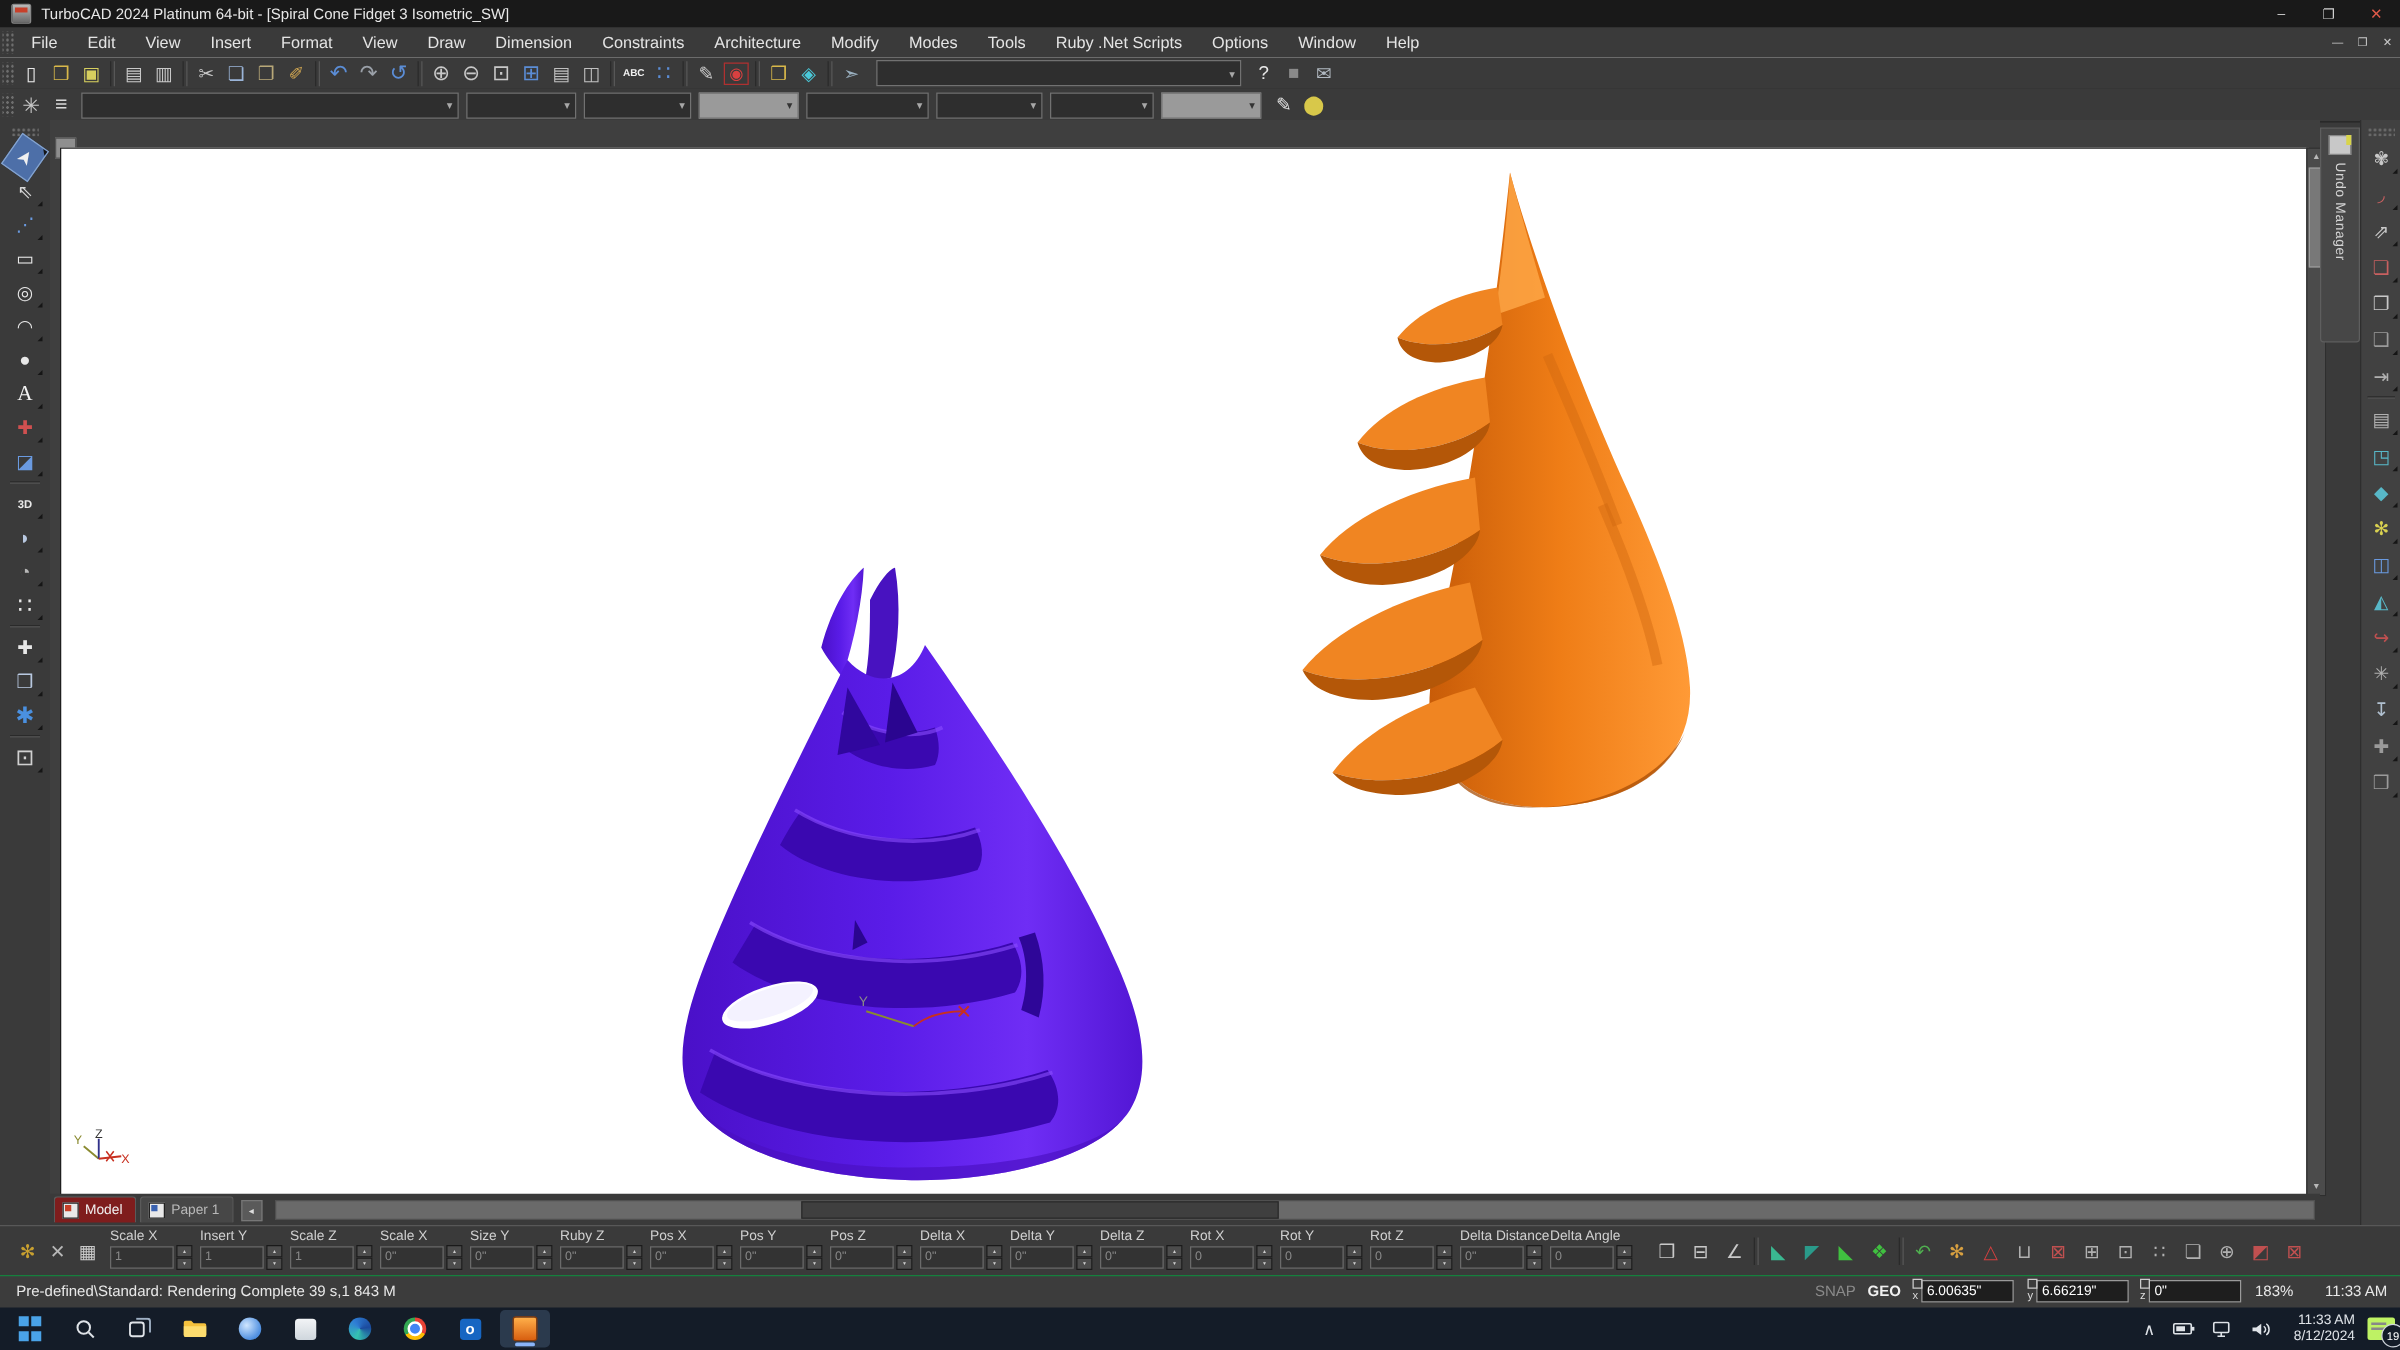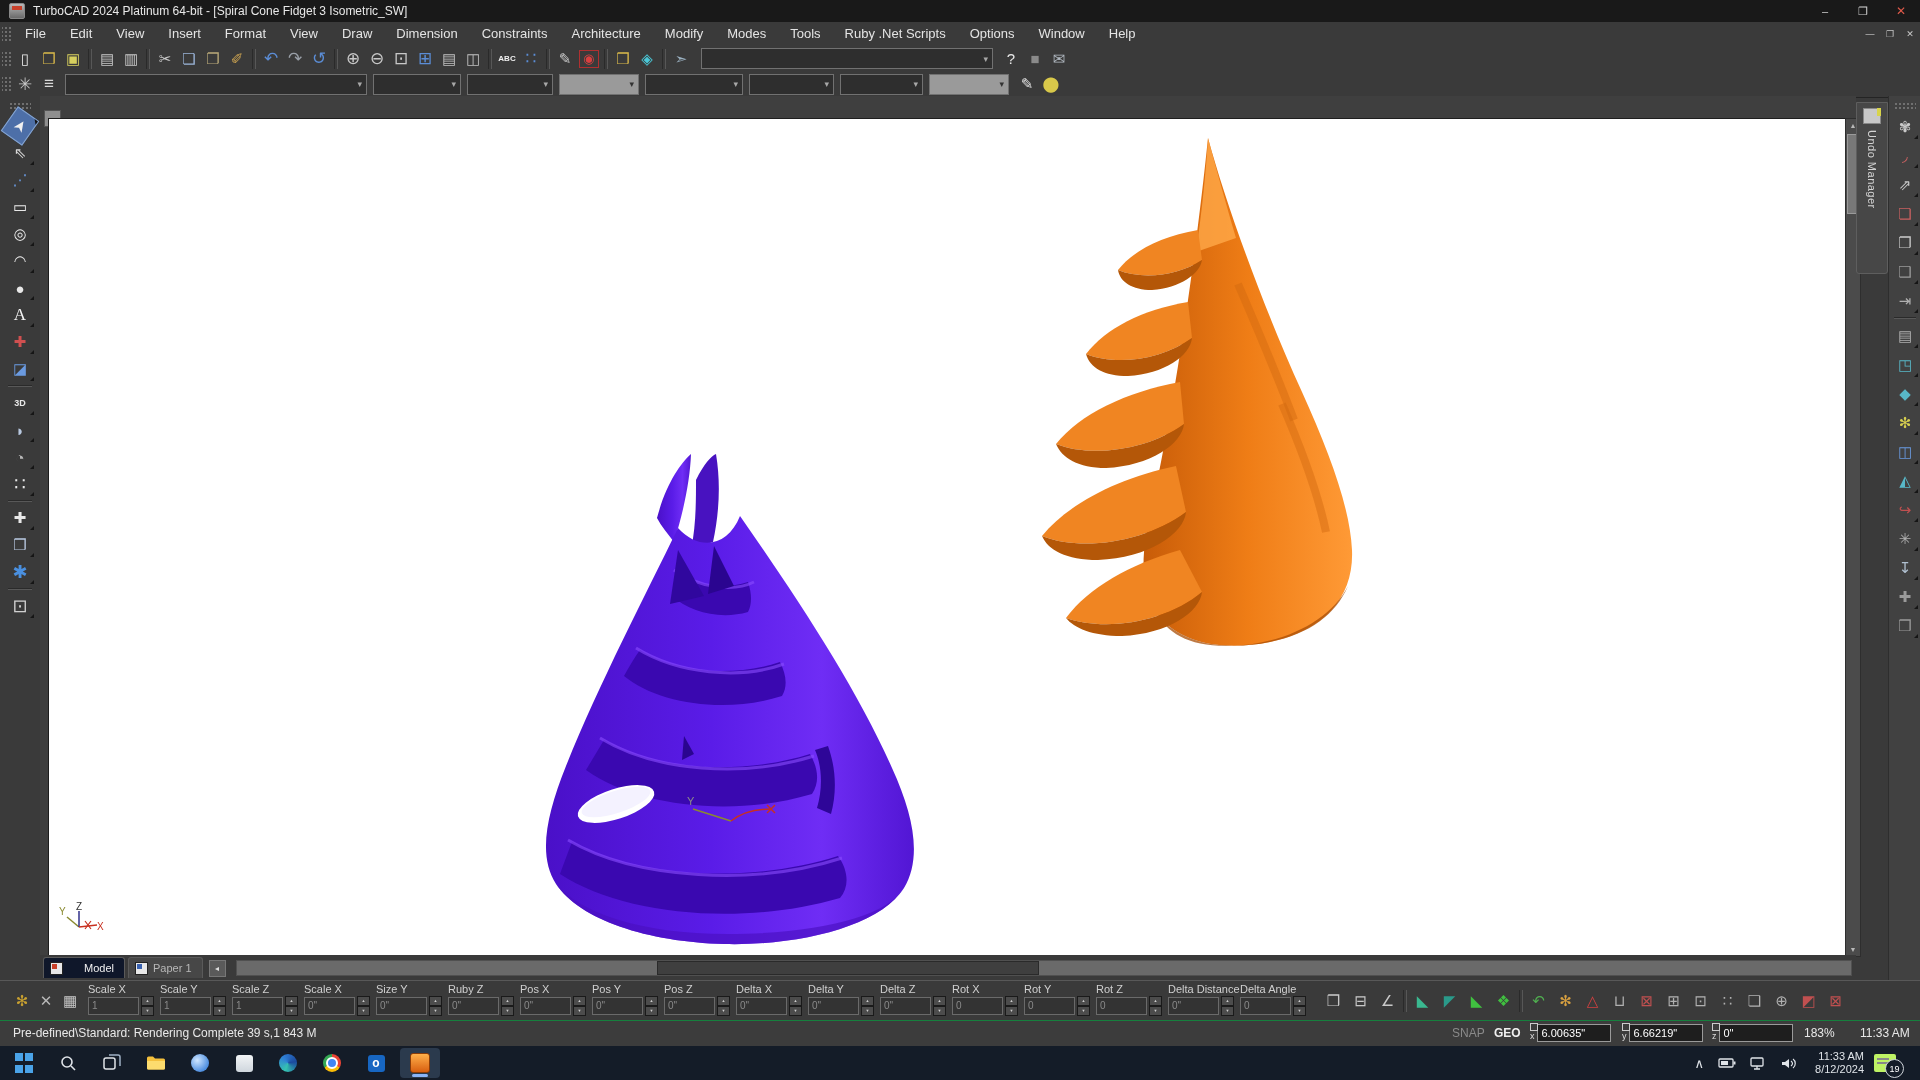--- a/index.html
+++ b/index.html
@@ -79,21 +79,21 @@
            border:1px solid #2e2e2e;display:flex;flex-direction:column;align-items:center;}
   .sarrow{color:#b8b8b8;font-size:7px;height:13px;line-height:13px;flex:none;}
   .vthumb{width:10px;height:78px;background:#787878;border:1px solid #9a9a9a;margin-top:2px;}
   .vfill{flex:1;}
   
   .tabrow{position:absolute;left:40px;top:955px;width:1816px;height:25px;background:#3a3a3a;
           display:flex;align-items:flex-start;}
   .dtab{height:20px;margin-top:2px;display:flex;align-items:center;padding:0 10px 0 6px;
         font-size:11px;color:#b8b8b8;background:#474747;border:1px solid #5a5a5a;border-bottom:none;
         border-radius:3px 3px 0 0;margin-left:3px;}
-  .dtab.active{background:#0f172a;color:#f0f0f0;gap:16px;}
+  .dtab.active{background:#7f1d1d;color:#f0f0f0;}
   .dtab .tico{width:11px;height:11px;margin-right:5px;border:1px solid #222;background:#e8e8e8;position:relative;}
   .dtab .tico.model::after{content:"";position:absolute;left:1px;top:1px;width:5px;height:5px;background:#c84028;}
   .dtab .tico.paper::after{content:"";position:absolute;left:1px;top:1px;width:5px;height:5px;background:#3a62b0;}
   .tab-arrow{width:15px;height:15px;margin:5px 0 0 6px;background:#5a5a5a;border:1px solid #777;
              color:#ddd;font-size:8px;display:flex;align-items:center;justify-content:center;}
   .hscroll{flex:1;height:14px;margin:5px 4px 0 10px;background:#6a6a6a;border:1px solid #505050;
            position:relative;display:flex;align-items:center;}
   .hthumb{position:absolute;left:420px;width:380px;height:12px;background:#3f3f3f;border:1px solid #2a2a2a;}
   
   .inspector{position:absolute;left:0;top:980px;width:1920px;height:40px;background:#3a3a3a;
@@ -129,21 +129,21 @@
   .taskbar{position:absolute;left:0;top:1046px;width:1920px;height:34px;background:#141c28;
            display:flex;align-items:center;}
   .tk{width:40px;height:30px;margin-left:4px;display:flex;flex-direction:column;align-items:center;
       justify-content:center;position:relative;border-radius:4px;}
   .tk.active{background:#2b3a4d;}
   .tk.active::after{content:"";position:absolute;bottom:1px;width:16px;height:3px;background:#8ab4f8;border-radius:2px;}
   .tkicon{width:22px;height:22px;display:flex;align-items:center;justify-content:center;}
   .tray{margin-left:auto;display:flex;align-items:center;color:#dfe3e8;}
   .tray .tr{margin:0 7px;font-size:13px;}
   .clock{text-align:right;font-size:11px;line-height:13px;margin:0 10px;}
-  .notif{position:relative;width:22px;height:18px;background:#bef264;border-radius:2px;margin-right:24px;}
+  .notif{position:relative;width:22px;height:18px;background:#bef264;border-radius:2px;margin-right:4px;}
   .notif::before{content:"";position:absolute;left:3px;top:4px;width:12px;height:2px;background:#888;box-shadow:0 4px 0 #888;}
   .badge{position:absolute;right:-8px;bottom:-6px;width:17px;height:17px;border:1px solid #cfd4da;
          border-radius:50%;background:#141c28;color:#fff;font-size:9px;display:flex;align-items:center;justify-content:center;}
 </style>
 </head>
 <body>
 
 <div id="root">
 
   <div class="titlebar">
@@ -471,21 +471,21 @@
           <div class="ifield">
             <span class="ival">1</span>
             <span class="ispin">
               <span>▲</span>
               <span>▼</span>
             </span>
           </div>
         </div>
 
         <div class="igroup">
-          <div class="ilabel">Scale Y</div>
+          <div class="ilabel">Insert Y</div>
           <div class="ifield">
             <span class="ival">1</span>
             <span class="ispin">
               <span>▲</span>
               <span>▼</span>
             </span>
           </div>
         </div>
 
         <div class="igroup">

